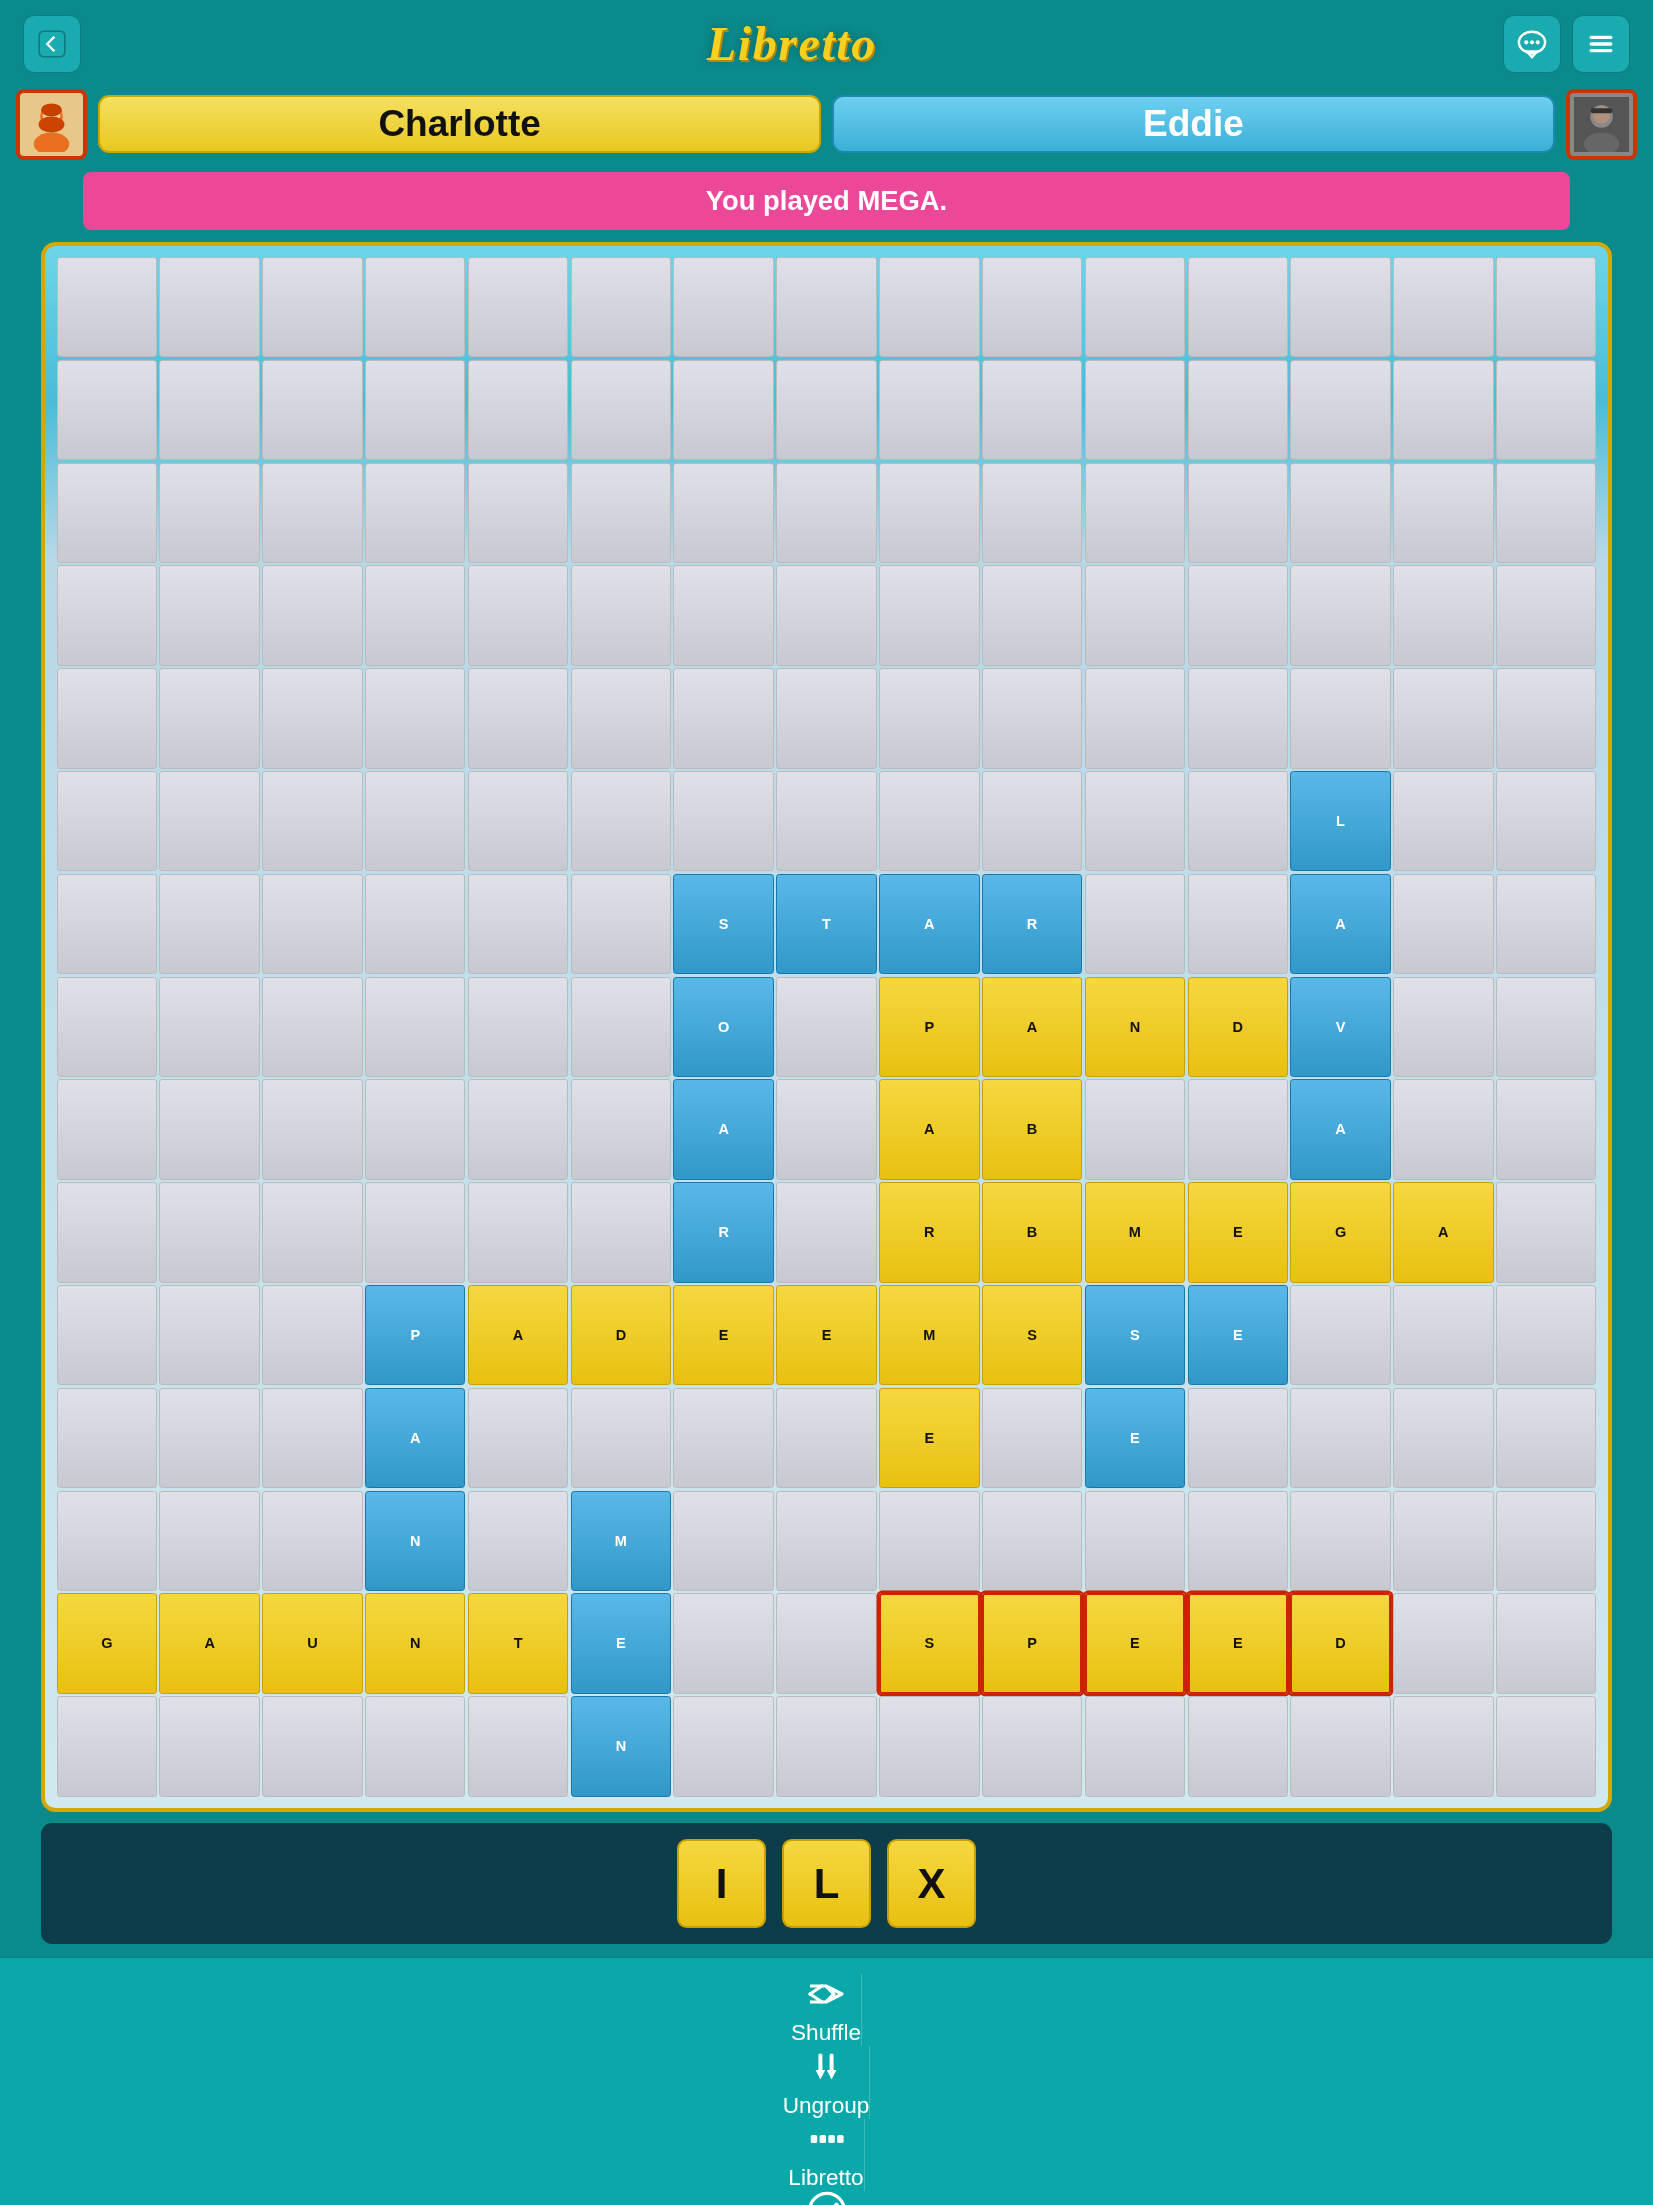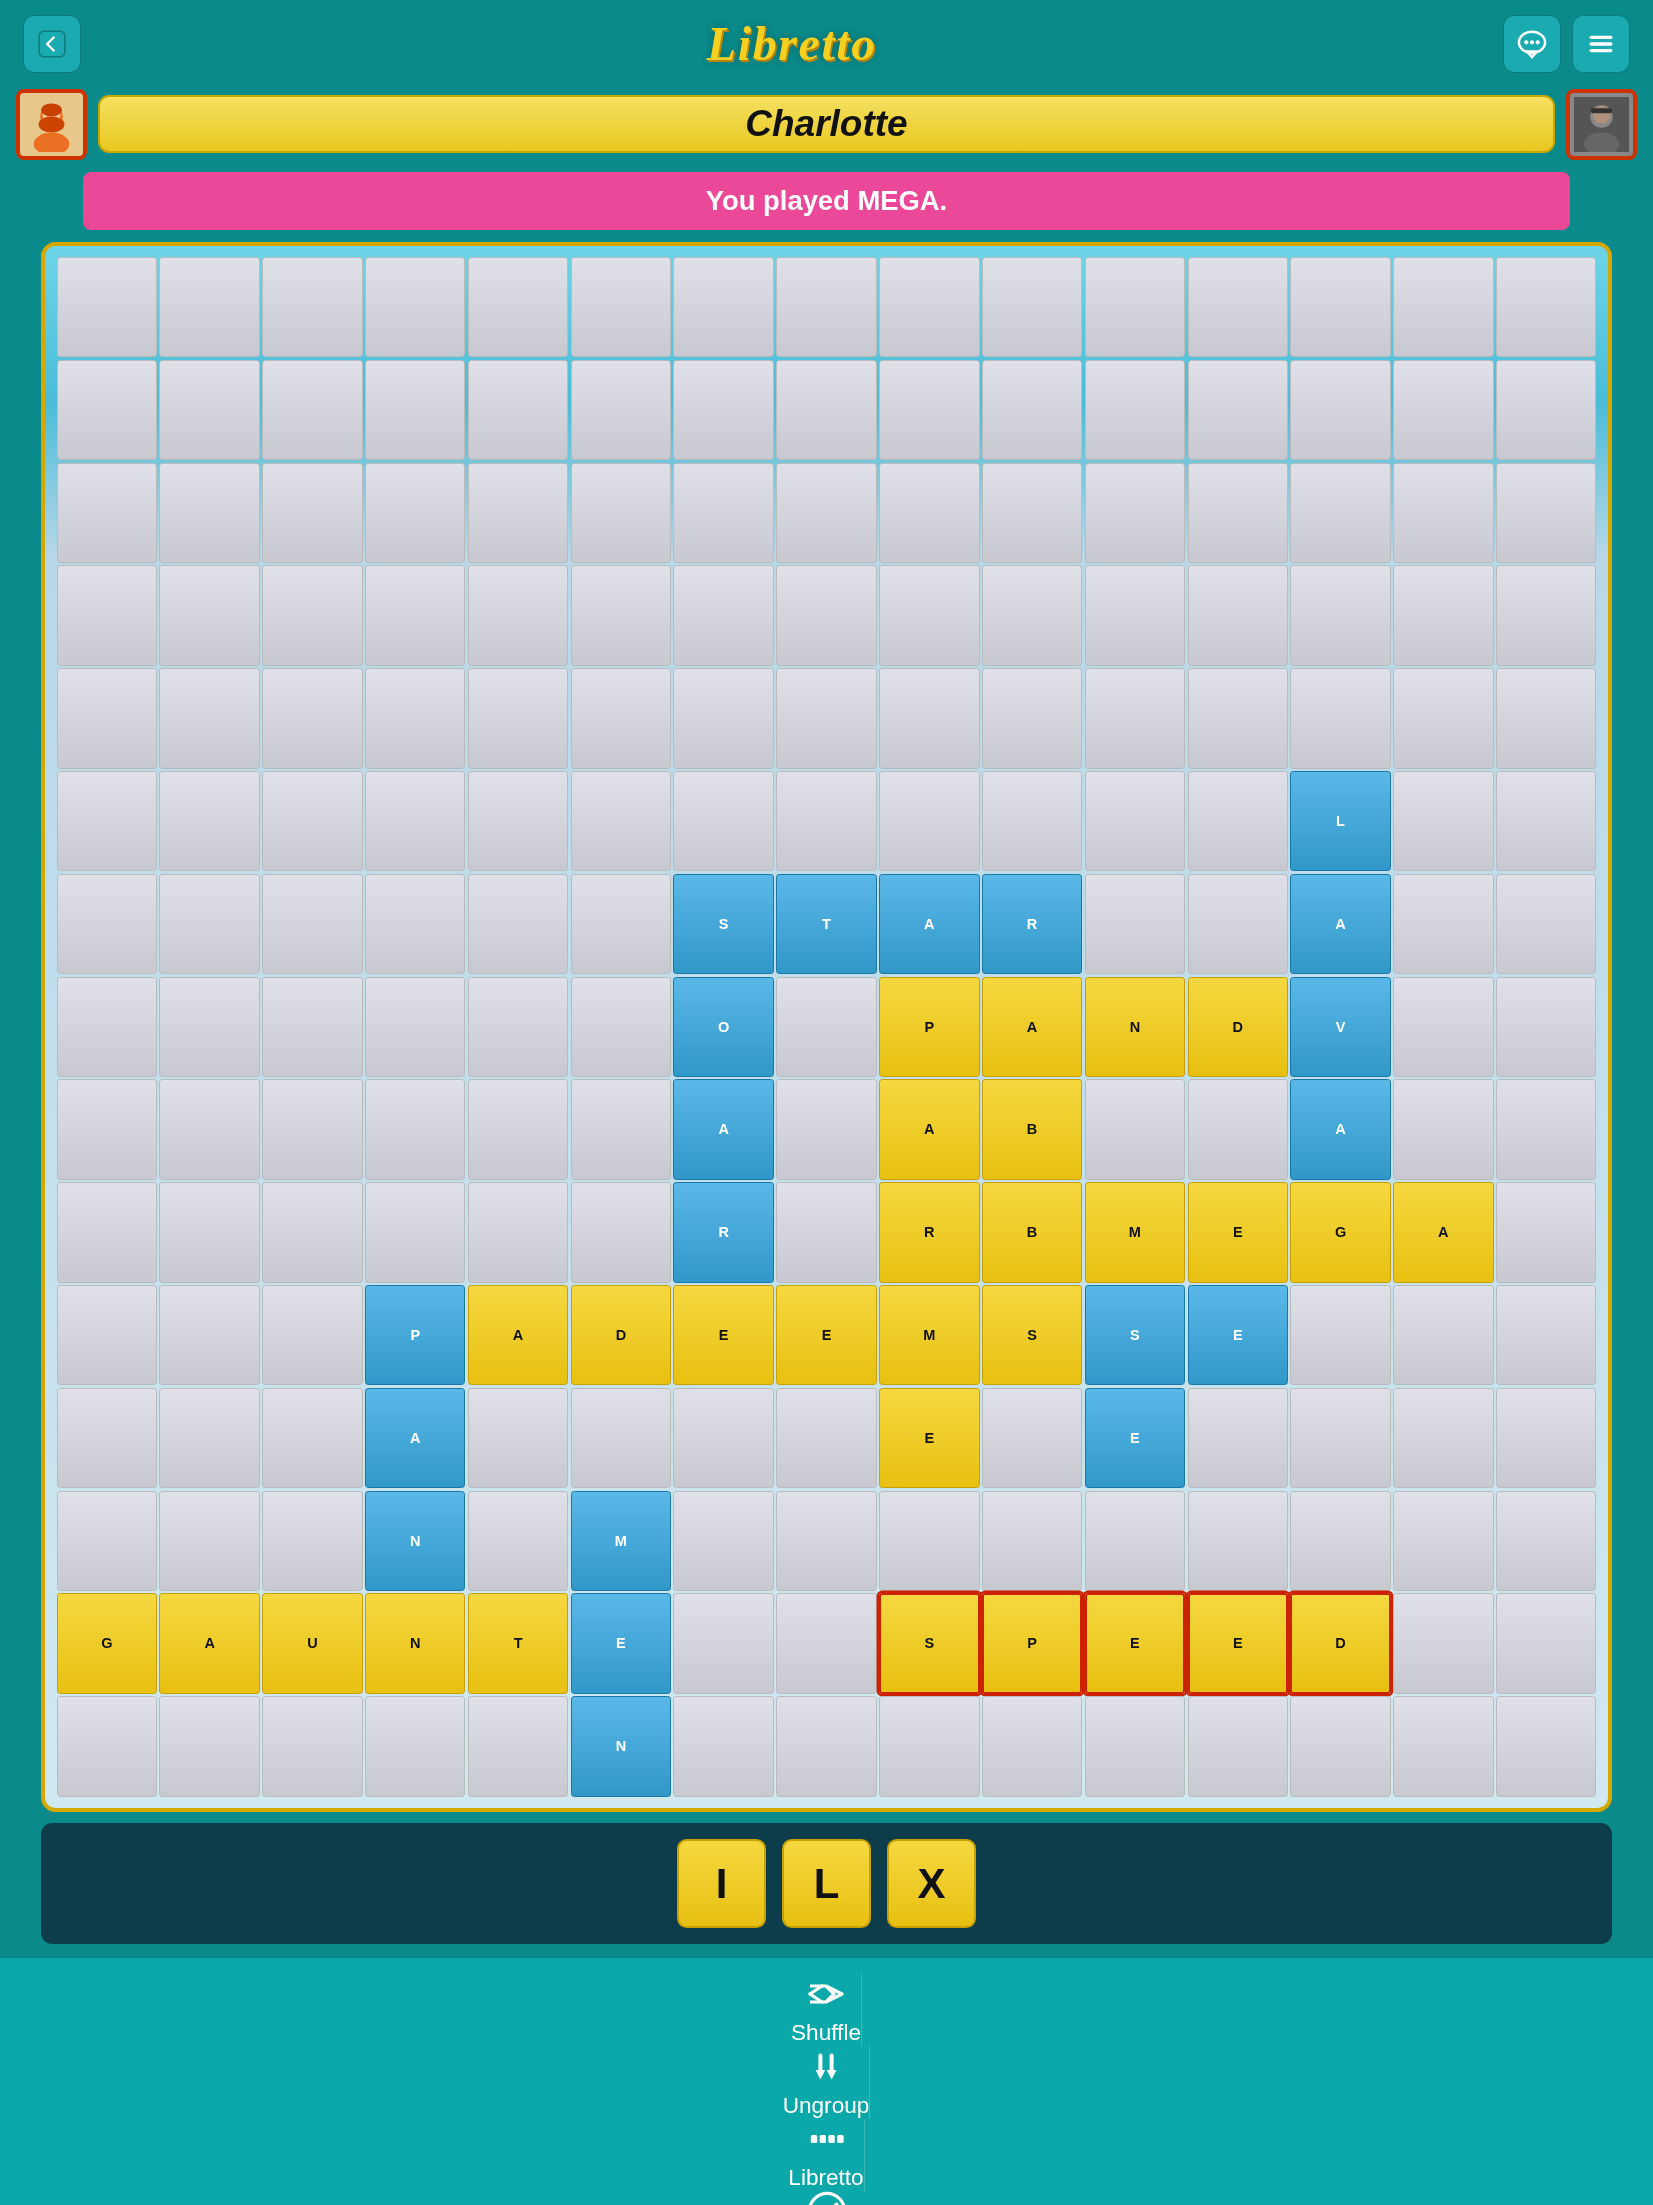--- a/index.html
+++ b/index.html
@@ -48,21 +48,20 @@
       gap: 11.3px;
     }
 
     
     .player-section {
       width: 100%;
       display: flex;
       align-items: center;
       padding: 8px 16px;
       gap: 11.3px;
-      font-style: italic;
     }
     .player-avatar {
       width: 71px;
       height: 71px;
       border: 4px solid #cc3300;
       border-radius: 8px;
       background: #e8c88a;
       display: flex;
       align-items: center;
       justify-content: center;
@@ -275,20 +274,23 @@
       <circle cx="34" cy="24" r="14" fill="#e87020"></circle>
       <ellipse cx="34" cy="58" rx="22" ry="14" fill="#e87020"></ellipse>
       <circle cx="34" cy="22" r="11" fill="#f5c8a0"></circle>
       <ellipse cx="34" cy="16" rx="13" ry="8" fill="#c84000"></ellipse>
       <ellipse cx="34" cy="34" rx="16" ry="10" fill="#cc4400"></ellipse>
     </svg>
   </div>
   <div class="player-btn-charlotte">
     <span>Charlotte</span>
   </div>
+  <div class="player-btn-eddie">
+    <span>Eddie</span>
+  </div>
   <div class="player-avatar-eddie">
     <svg width="55" height="55" viewBox="0 0 68 68">
       <rect width="68" height="68" fill="#555"></rect>
       <circle cx="34" cy="24" r="14" fill="#888"></circle>
       <ellipse cx="34" cy="58" rx="22" ry="14" fill="#666"></ellipse>
       <circle cx="34" cy="22" r="11" fill="#b0907a"></circle>
       <rect x="21" y="14" width="26" height="6" rx="2" fill="#333"></rect>
     </svg>
   </div>
 </div>

